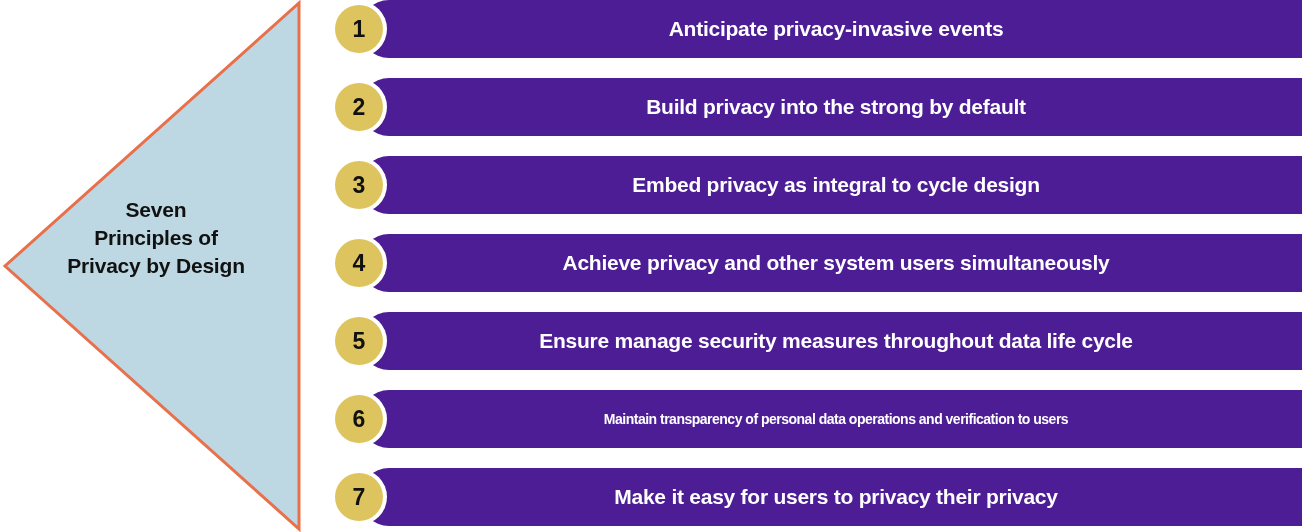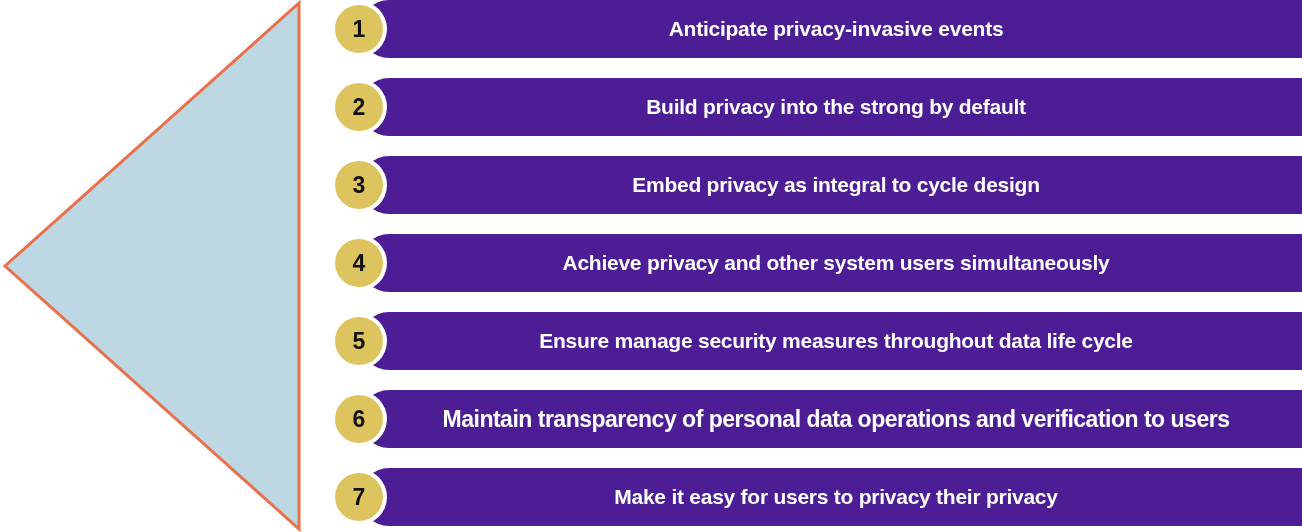--- a/index.html
+++ b/index.html
@@ -77,21 +77,21 @@
     color: #ffffff;
     font-size: 21px;
     font-weight: bold;
     letter-spacing: -0.25px;
     padding-left: 26px;
     padding-right: 16px;
     text-align: center;
     white-space: nowrap;
   }
   .row.long .bar-text {
-    font-size: 23px;
+    font-size: 14px;
     letter-spacing: -0.5px;
   }
   .badge-ring {
     position: absolute;
     left: 26px;
     top: 1px;
     width: 56px;
     height: 56px;
     border-radius: 50%;
     background: #ffffff;
@@ -119,20 +119,23 @@
 </style>
 </head>
 <body>
 
 <div id="canvas">
 
   <div id="triangle-wrap">
     <svg id="triangle-svg" width="302" height="532" viewBox="0 0 302 532">
       <polygon points="299,3 299,529 5,266" fill="#BDD7E3" stroke="#E8704A" stroke-width="3" stroke-linejoin="miter"></polygon>
     </svg>
+    <div id="triangle-label">Seven
+Principles of
+Privacy by Design</div>
   </div>
 
   <div id="rows">
 
     <div class="row" style="top:0px;">
       <div class="bar">
         <span class="bar-text">Anticipate privacy-invasive events</span>
       </div>
       <div class="badge-ring"></div>
       <div class="badge">

